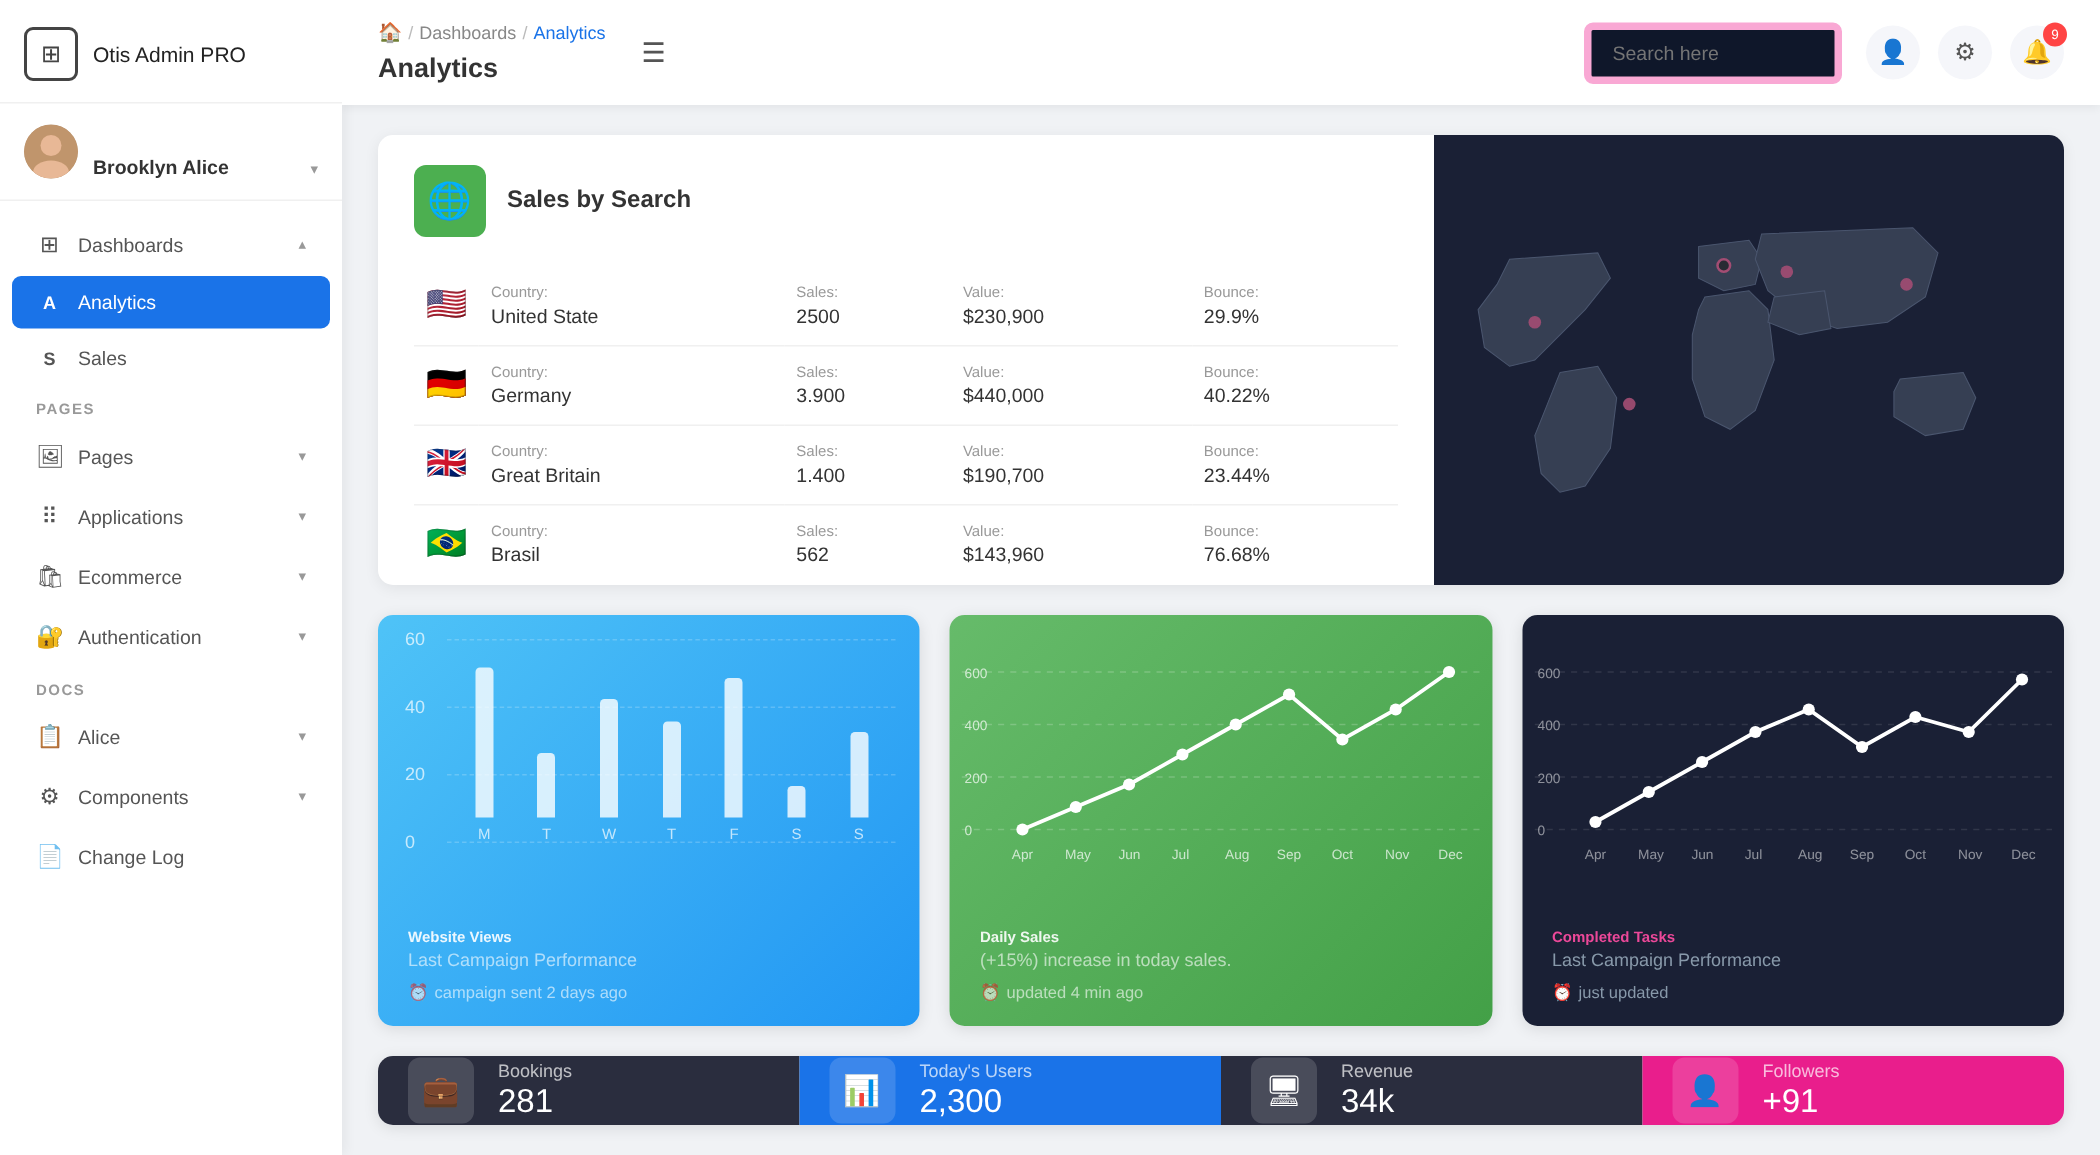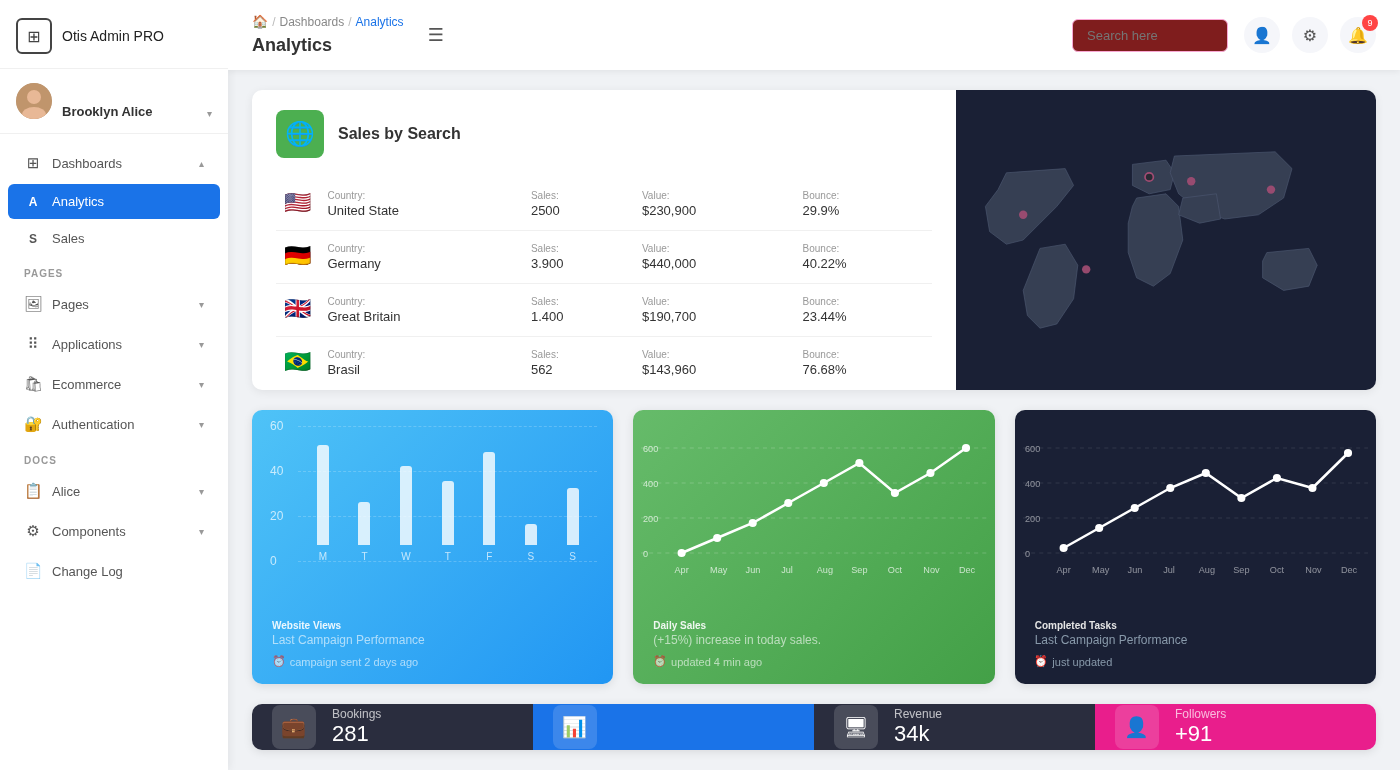--- a/index.html
+++ b/index.html
@@ -92,27 +92,27 @@
     .breadcrumb-path { display: flex; align-items: center; gap: 4px; }
     .breadcrumb-title { font-size: 18px; font-weight: 700; color: #333; }
     .breadcrumb-sep { color: #bbb; }
     .breadcrumb-link { color: #888; text-decoration: none; }
     .breadcrumb-link.active { color: #1a73e8; }
 
     .header-menu-icon { font-size: 18px; color: #555; cursor: pointer; margin-left: 8px; }
     .header-spacer { flex: 1; }
 
     .search-box {
-      border: 1px solid #f9a8d4;
+      border: 5px solid #f9a8d4;
       border-radius: 6px;
       padding: 8px 14px;
       font-size: 13px;
       color: #aaa;
-      background: #7f1d1d;
-      width: 156px;
+      background: #0f172a;
+      width: 172px;
     }
     .header-icons { display: flex; align-items: center; gap: 12px; }
     .header-icon-btn {
       width: 36px; height: 36px; border-radius: 50%;
       display: flex; align-items: center; justify-content: center;
       font-size: 16px; color: #555; cursor: pointer; background: #f5f6fa;
       position: relative;
     }
     .notification-badge {
       position: absolute; top: -2px; right: -2px;
@@ -225,21 +225,21 @@
     }
 
     .chart-meta {
       font-size: 11px; margin-top: 8px;
       display: flex; align-items: center; gap: 4px;
     }
 
     .light-text { color: rgba(255,255,255,0.9); }
     .muted-light { color: rgba(255,255,255,0.6); }
     .dark-muted { color: #8899aa; }
-    .dark-title { color: #e5e5e5; }
+    .dark-title { color: #ec4899; }
 
     .bar-chart-grid {
       position: absolute;
       top: 0; left: 30px; right: 0; bottom: 24px;
       display: flex; flex-direction: column; justify-content: space-between;
     }
 
     .grid-line {
       border-top: 1px dashed rgba(255,255,255,0.2);
       position: relative;
@@ -701,20 +701,24 @@
     <div class="stats-row">
       <div class="stat-item" style="background:#2a2d3e;">
         <div class="stat-icon-box">💼</div>
         <div class="stat-info">
           <div class="stat-label">Bookings</div>
           <div class="stat-value">281</div>
         </div>
       </div>
       <div class="stat-item" style="background:#1a73e8;">
         <div class="stat-icon-box">📊</div>
+        <div class="stat-info">
+          <div class="stat-label">Today's Users</div>
+          <div class="stat-value">2,300</div>
+        </div>
       </div>
       <div class="stat-item" style="background:#2a2d3e;">
         <div class="stat-icon-box">🖥</div>
         <div class="stat-info">
           <div class="stat-label">Revenue</div>
           <div class="stat-value">34k</div>
         </div>
       </div>
       <div class="stat-item" style="background:#e91e8c;">
         <div class="stat-icon-box">👤</div>

